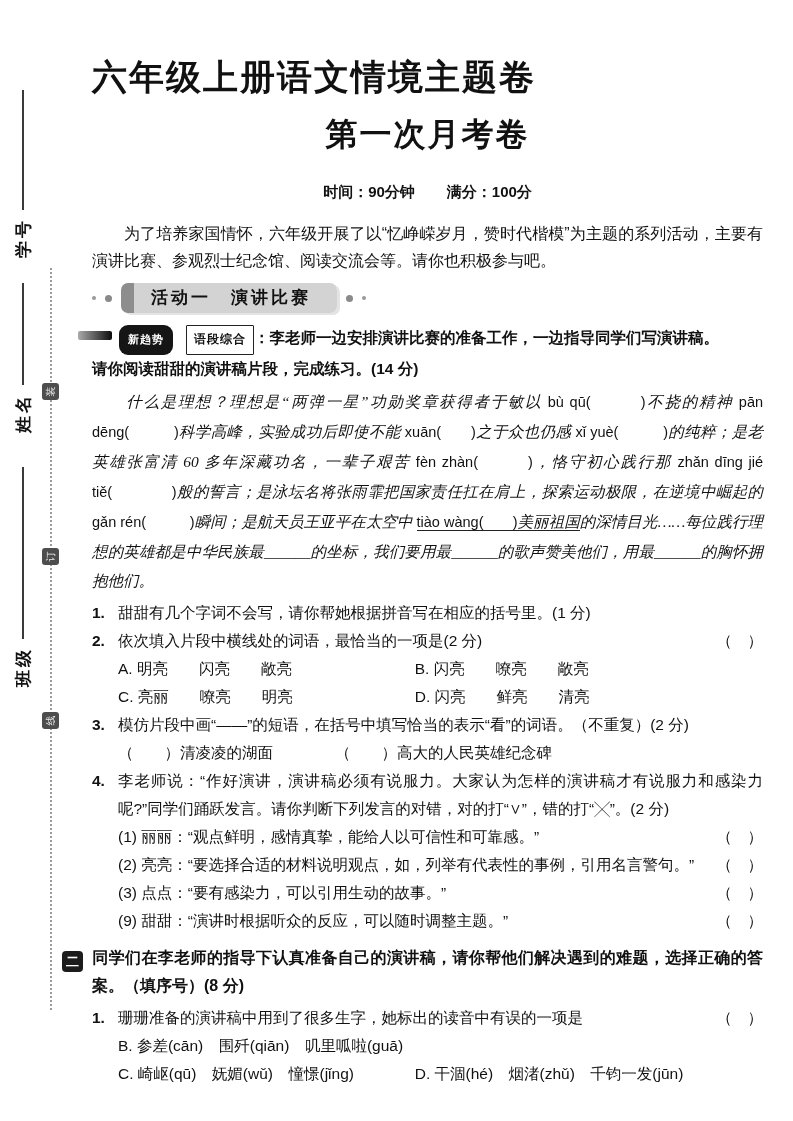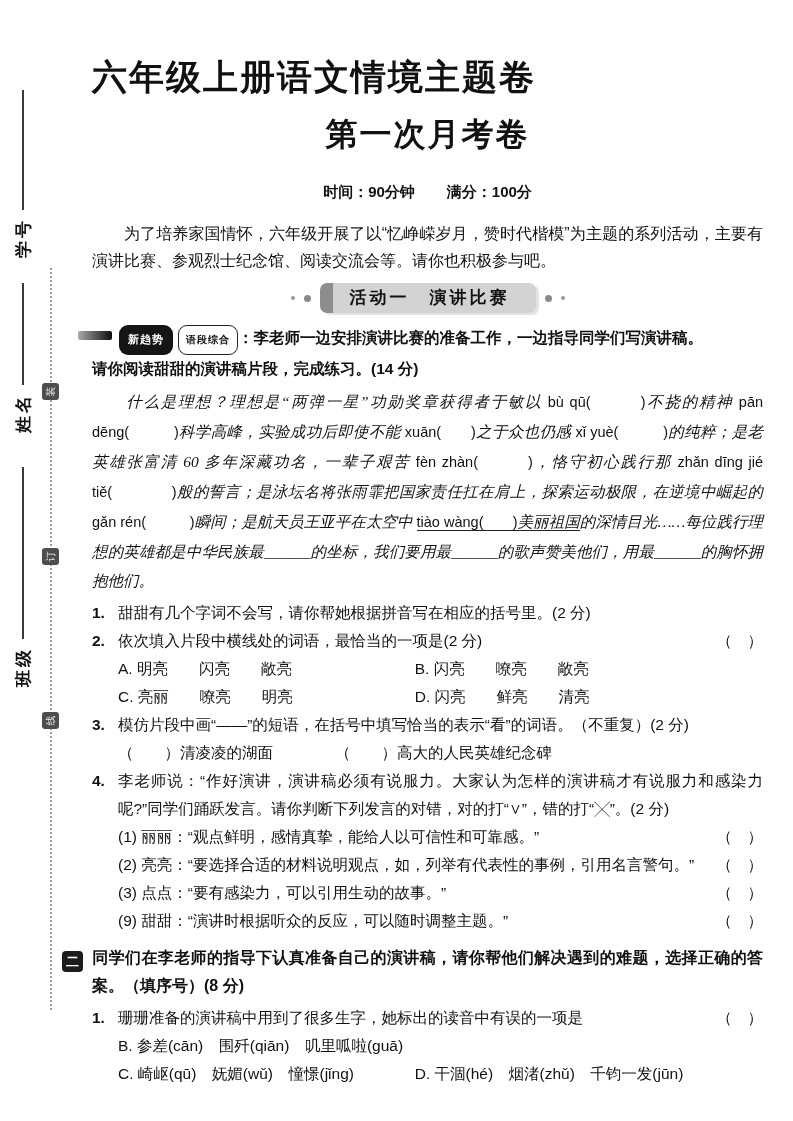--- a/index.html
+++ b/index.html
@@ -6,34 +6,34 @@
   .page{position:relative;width:793px;height:1121px;background:#ffffff;color:#111;
         font-family:"Liberation Sans",sans-serif;overflow:hidden}
   .content{padding:44px 30px 0 92px}
 
   .title1{font-size:35px;font-weight:700;margin:10px 0 0 0;letter-spacing:2px}
   .title2{font-size:32px;font-weight:700;text-align:center;margin:12px 0 0 0;letter-spacing:2px}
   .meta{display:flex;justify-content:center;gap:32px;margin-top:26px;font-size:15px;font-weight:700}
 
   .intro{margin-top:18px;font-size:16px;line-height:27px;text-indent:2em;text-align:justify}
 
-  .banner-row{display:flex;align-items:center;justify-content:center;gap:9px;margin-top:9px}
+  .banner-row{display:flex;align-items:center;gap:9px;margin-top:9px}
   .banner{background:linear-gradient(to right,#8d8d8d 0,#8d8d8d 13px,#d3d3d3 13px);
           border-radius:7px;padding:3px 26px 4px 30px;font-size:17px;font-weight:700;
           letter-spacing:3px;box-shadow:3px 2px 0 #e4e4e4}
   .dot-sm{width:4px;height:4px;background:#9a9a9a;border-radius:50%}
   .dot-lg{width:7px;height:7px;background:#8a8a8a;border-radius:50%}
 
   .s1head{margin-top:11px;font-size:15.5px;line-height:27px;font-weight:700;text-indent:-14px}
   .bar-marker{display:inline-block;width:34px;height:9px;border-radius:2px;
               background:linear-gradient(to right,#aaa,#0d0d0d);vertical-align:3px;margin-right:7px}
   .badge-dark{display:inline-block;background:#151515;color:#fff;font-size:11px;
               border-radius:9px;padding:1px 9px 2px 9px;text-indent:0;letter-spacing:1px}
-  .badge-outline{display:inline-block;border:1.5px solid #222;color:#111;font-size:10px;
-              border-radius:9px;padding:0 7px 1px 7px;margin-left:5px;text-indent:0;letter-spacing:1px}
+  .badge-outline{display:inline-block;border:1.5px solid #222;color:#111;font-size:12px;
+              border-radius:1px;padding:0 7px 1px 7px;margin-left:13px;text-indent:0;letter-spacing:1px}
   .lead2{text-indent:0}
 
   .passage{margin-top:5px;font-size:15.5px;line-height:29px;text-align:justify;
            font-family:"Liberation Serif",serif;font-style:italic}
   .passage .py{font-style:normal;font-family:"Liberation Sans",sans-serif;font-size:14.5px}
   .passage .u{border-bottom:1.5px solid #222}
 
   .qlist{margin-top:4px;font-size:15.5px;line-height:28px}
   .q{display:flex}
   .qnum{flex:0 0 26px;font-weight:700}
@@ -105,21 +105,21 @@
       <div class="lead2">请你阅读甜甜的演讲稿片段，完成练习。(14 分)</div>
     </div>
 
     <div class="passage"><span>　　什么是理想？理想是“两弹一星”功勋奖章获得者于敏以 </span><span class="py ">bù qū(　　　)</span><span>不挠的精神 </span><span class="py ">pān dēng(　　　)</span><span>科学高峰，实验成功后即使不能 </span><span class="py ">xuān(　　)</span><span>之于众也仍感 </span><span class="py ">xǐ yuè(　　　)</span><span>的纯粹；是老英雄张富清 60 多年深藏功名，一辈子艰苦 </span><span class="py ">fèn zhàn(　　　)</span><span>，恪守初心践行那 </span><span class="py ">zhǎn dīng jié tiě(　　　　)</span><span>般的誓言；是泳坛名将张雨霏把国家责任扛在肩上，探索运动极限，在逆境中崛起的 </span><span class="py ">gǎn rén(　　　)</span><span>瞬间；是航天员王亚平在太空中 </span><span class="py u">tiào wàng(　　)</span><span class="u">美丽祖国</span><span>的深情目光……每位践行理想的英雄都是中华民族最______的坐标，我们要用最______的歌声赞美他们，用最______的胸怀拥抱他们。</span></div>
 
     <div class="qlist" id="s1-questions">
         <div class="q">
           <span class="qnum">1.</span>
           <div class="qbody">
             <div class="qhead">
-              <span class="qtext">甜甜有几个字词不会写，请你帮她根据拼音写在相应的括号里。(2 分)</span>
+              <span class="qtext">甜甜有几个字词不会写，请你帮她根据拼音写在相应的括号里。(1 分)</span>
             </div>
           </div>
         </div>
         <div class="q">
           <span class="qnum">2.</span>
           <div class="qbody">
             <div class="qhead">
               <span class="qtext">依次填入片段中横线处的词语，最恰当的一项是(2 分)</span>
               <span class="qparen">（　）</span>
             </div>

